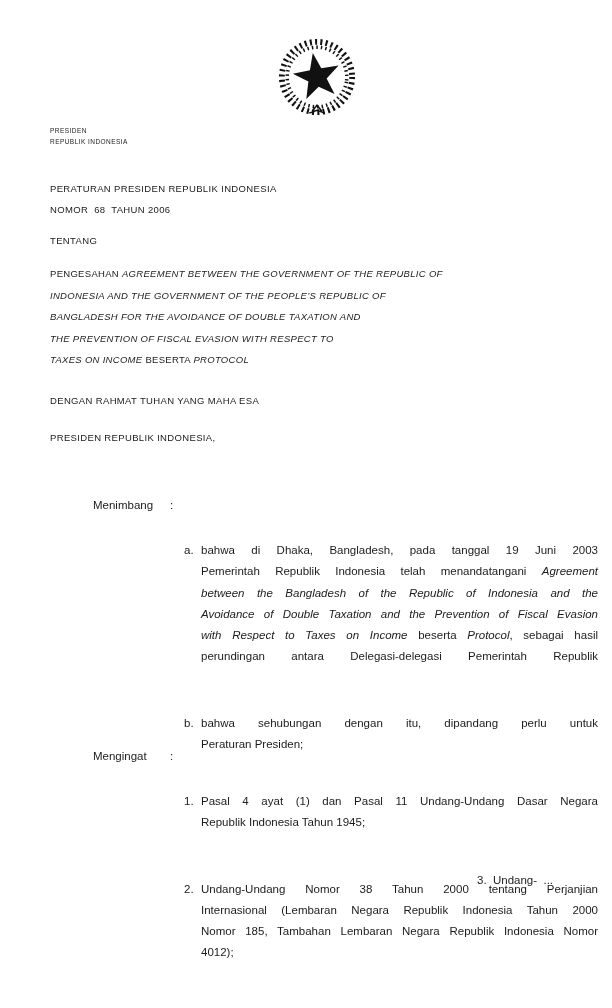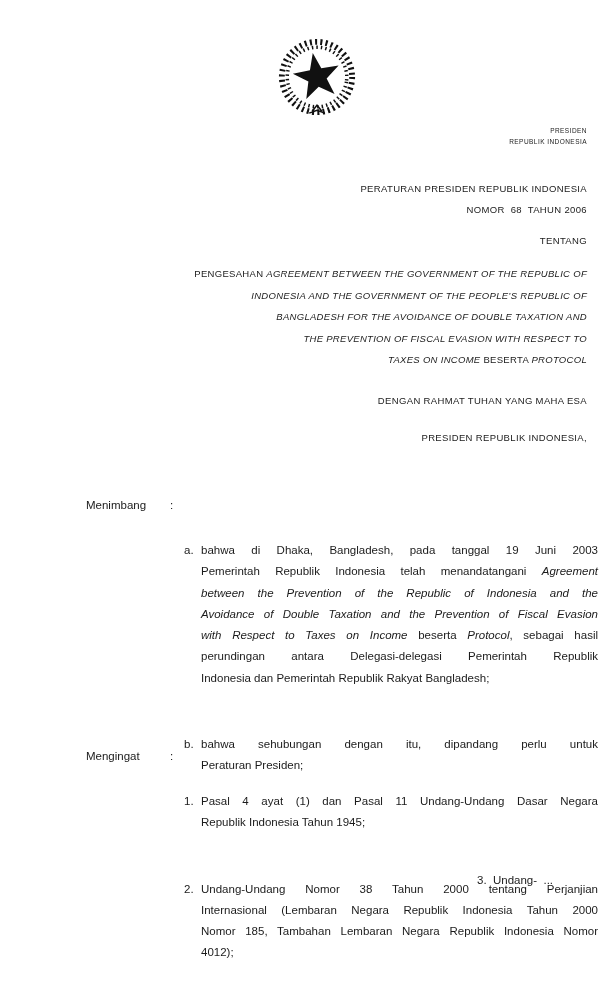--- a/index.html
+++ b/index.html
@@ -4,35 +4,35 @@
 <style>
   html,body { margin:0; padding:0; background:#e8e8e8; }
   .page {
     position:relative; width:612px; height:1008px; margin:0 auto;
     background:#ffffff; color:#1b1b1b;
     font-family:"Liberation Sans", sans-serif; overflow:hidden;
   }
   .abs { position:absolute; }
 
   
-  .centerband { left:50px; width:537px; text-align:right; }
+  .centerband { left:50px; width:537px; text-align:left; }
 
   .org { top:126px; font-size:6.5px; line-height:10.5px; letter-spacing:0.45px; }
   .doc-title { top:178px; font-size:9.5px; line-height:21px; letter-spacing:0.35px; }
   .tentang { top:235px; font-size:9.5px; letter-spacing:0.35px; }
   .subject { top:263px; font-size:9.5px; line-height:21.5px; letter-spacing:0.3px; }
   .invocation { top:395px; font-size:9.5px; letter-spacing:0.35px; }
   .issuer { top:432px; font-size:9.5px; letter-spacing:0.35px; }
   .pre { white-space:pre; }
 
   
   .body-sec { left:85px; width:513px; font-size:11.5px; line-height:21.3px; }
   .sec-menimbang { top:495px; }
   .sec-mengingat { top:746px; }
-  .clabel { position:absolute; left:1px; top:0; }
+  .clabel { position:absolute; left:8px; top:0; }
   .ccolon { position:absolute; left:85px; top:0; }
   .items { margin-left:99px; }
   .item { position:relative; }
   .marker { position:absolute; left:0; top:0; }
   .ilines { margin-left:17px; width:397px;margin-top:45px; }
   .tline { min-height:21.3px; }
   .tline.just { text-align:justify; text-align-last:justify; }
   .tline i, .subject i { }
 
   .catchword { left:477px; top:874px; font-size:11.5px; white-space:pre; }
@@ -77,25 +77,24 @@
 
   <div class="abs body-sec sec-menimbang">
     <span class="clabel">Menimbang</span>
     <span class="ccolon">:</span>
     <div class="items">
       <div class="item">
         <span class="marker">a.</span>
         <div class="ilines">
             <div class="tline just">bahwa di Dhaka, Bangladesh, pada tanggal 19 Juni 2003</div>
             <div class="tline just">Pemerintah Republik Indonesia telah menandatangani <i>Agreement</i></div>
-            <div class="tline just"><i>between the Prevention of the Republic of Indonesia and the</i></div>
+            <div class="tline just"><i>between the Bangladesh of the Republic of Indonesia and the</i></div>
             <div class="tline just"><i>Avoidance of Double Taxation and the Prevention of Fiscal Evasion</i></div>
             <div class="tline just"><i>with Respect to Taxes on Income</i> beserta <i>Protocol</i>, sebagai hasil</div>
             <div class="tline just">perundingan antara Delegasi-delegasi Pemerintah Republik</div>
-            <div class="tline">Indonesia dan Pemerintah Republik Rakyat Bangladesh;</div>
           </div>
       </div>
       <div class="item">
         <span class="marker">b.</span>
         <div class="ilines">
             <div class="tline just">bahwa sehubungan dengan itu, dipandang perlu untuk</div>
             <div class="tline">Peraturan Presiden;</div>
           </div>
       </div>
     </div>

